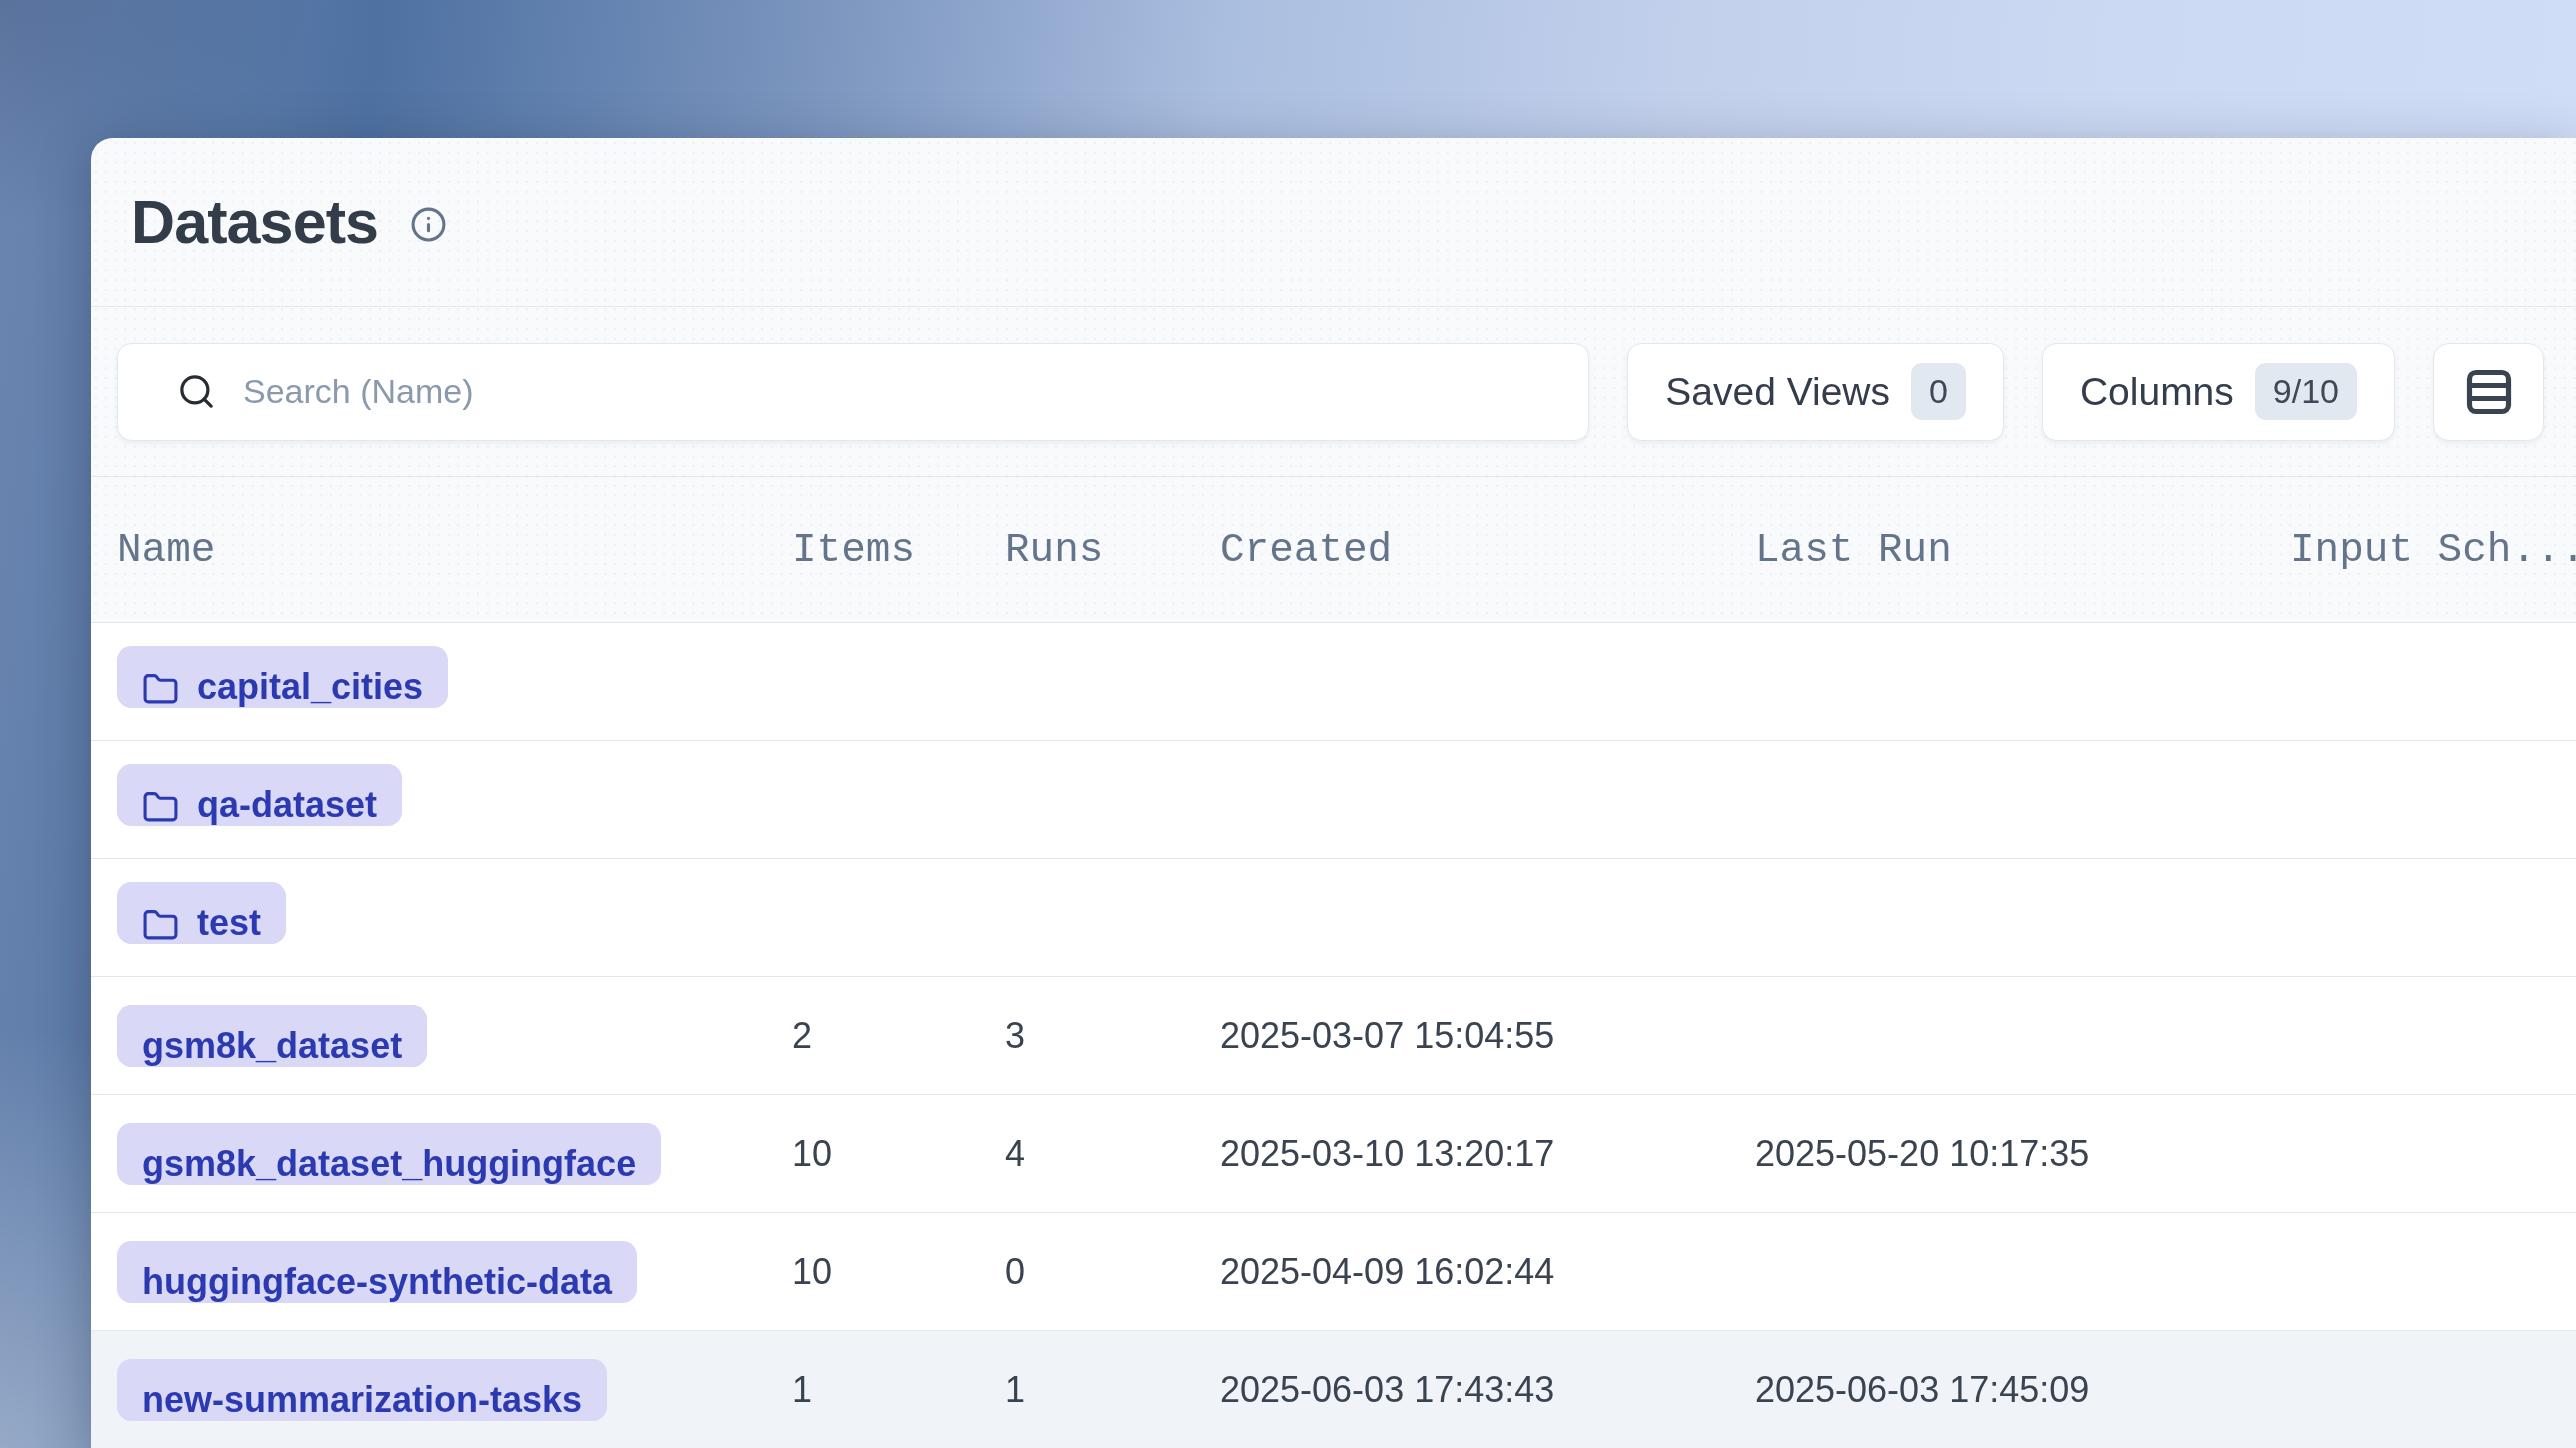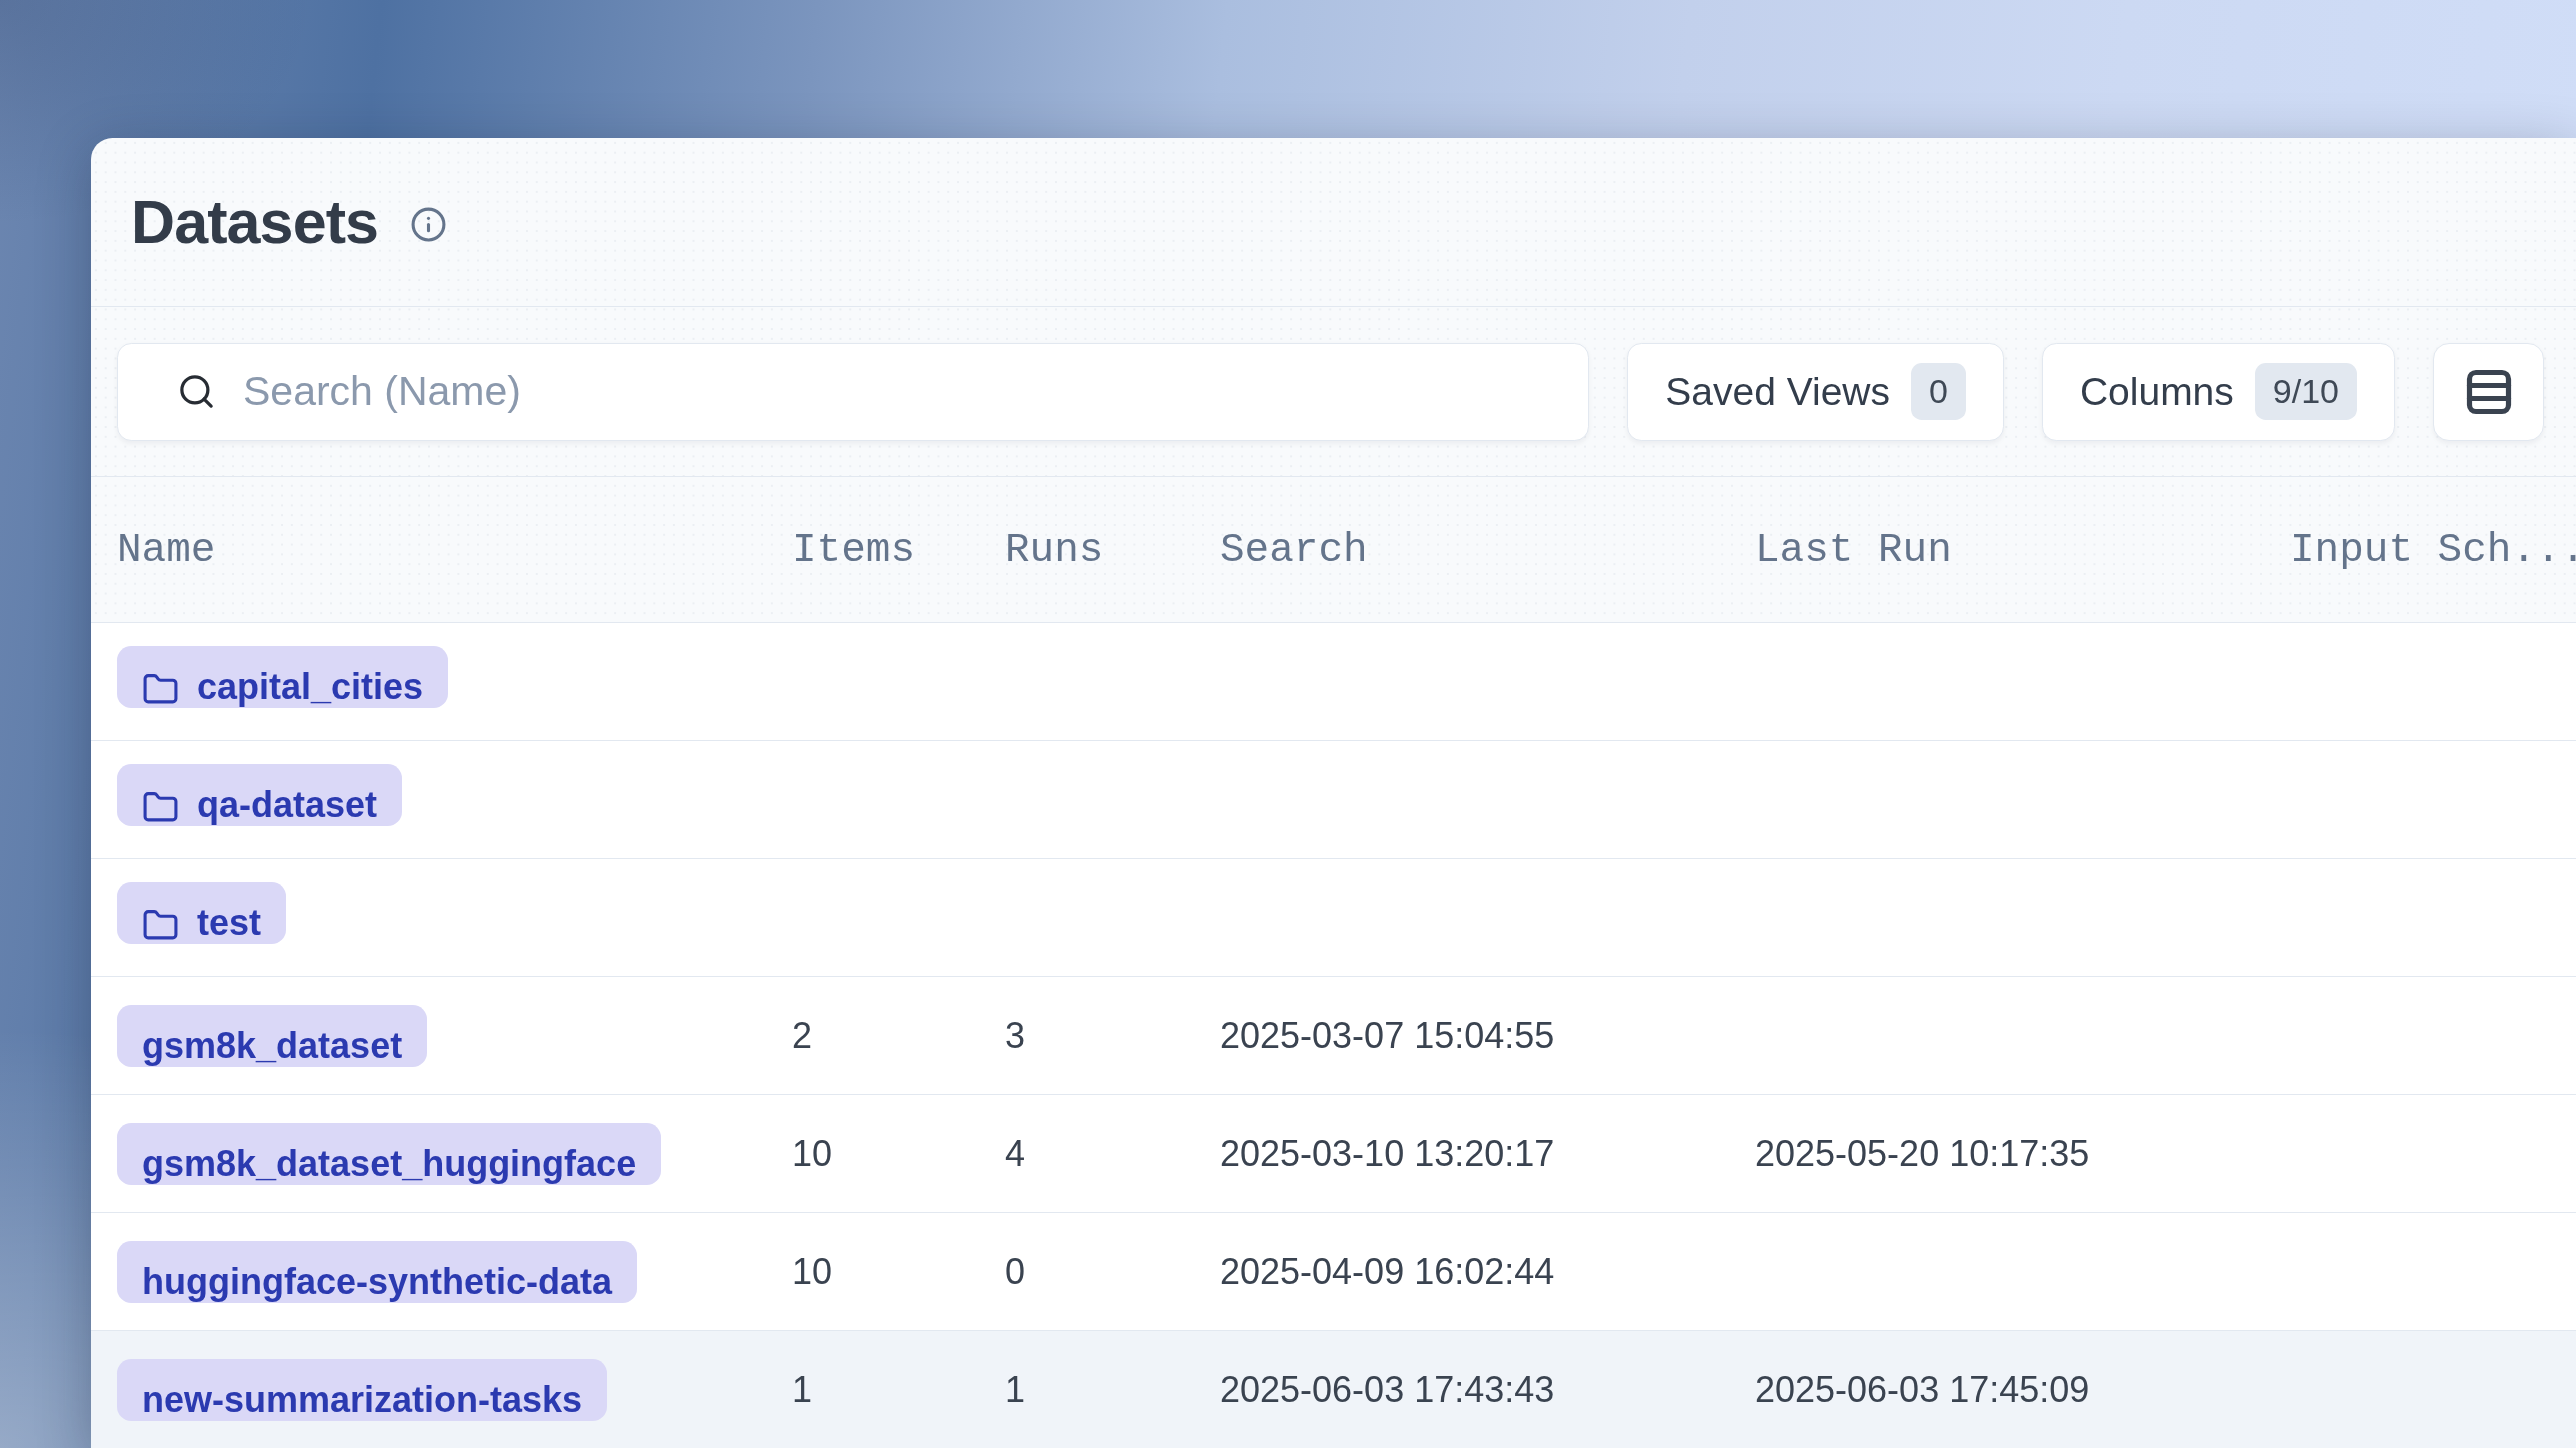--- a/index.html
+++ b/index.html
@@ -40,21 +40,21 @@
   }
   .search-box{
     flex:1; height:98px;
     background:#fff; border:1.8px solid #e2e8f0; border-radius:14.3px;
     box-shadow:0 2.7px 5.4px rgba(15,23,42,.05);
     display:flex; align-items:center; gap:27px; padding:0 32px 0 59px;
   }
   .search-ic{ width:39px; height:39px; color:#272c33; flex:0 0 auto; }
   .search-box input{
     border:none; outline:none; background:transparent; flex:1;
-    font-family:inherit; font-size:41px; color:#7f1d1d; min-width:0;
+    font-family:inherit; font-size:34px; color:#7f1d1d; min-width:0;
   }
   .search-box input::placeholder{ color:#8b99ad; }
   .tb-btn{
     height:98px; background:#fff; border:1.8px solid #e2e8f0; border-radius:14.3px;
     box-shadow:0 2.7px 5.4px rgba(15,23,42,.05);
     display:flex; align-items:center; gap:21px; padding:0 37px;
     font-family:inherit; font-size:39px; font-weight:500; color:#333d4b;
     cursor:pointer; white-space:nowrap;
   }
   .count-badge{
@@ -135,21 +135,21 @@
           <path d="M21 15H3"></path>
       </svg>
     </button>
   </div>
 
   <div class="table">
     <div class="thead" id="thead">
         <div class="th">Name</div>
         <div class="th">Items</div>
         <div class="th">Runs</div>
-        <div class="th">Search</div>
+        <div class="th">Created</div>
         <div class="th">Last Run</div>
         <div class="th">Input Sch...</div>
       </div>
     <div id="tbody">
         <div class="tr">
           <div class="td"><span class="badge">
               <svg class="folder-ic" viewBox="0 0 24 24" fill="none" stroke="currentColor" stroke-width="2" stroke-linecap="round" stroke-linejoin="round">
                 <path d="M20 20a2 2 0 0 0 2-2V8a2 2 0 0 0-2-2h-7.9a2 2 0 0 1-1.69-.9L9.6 3.9A2 2 0 0 0 7.93 3H4a2 2 0 0 0-2 2v13a2 2 0 0 0 2 2Z"></path>
               </svg>
               <span>capital_cities</span>

